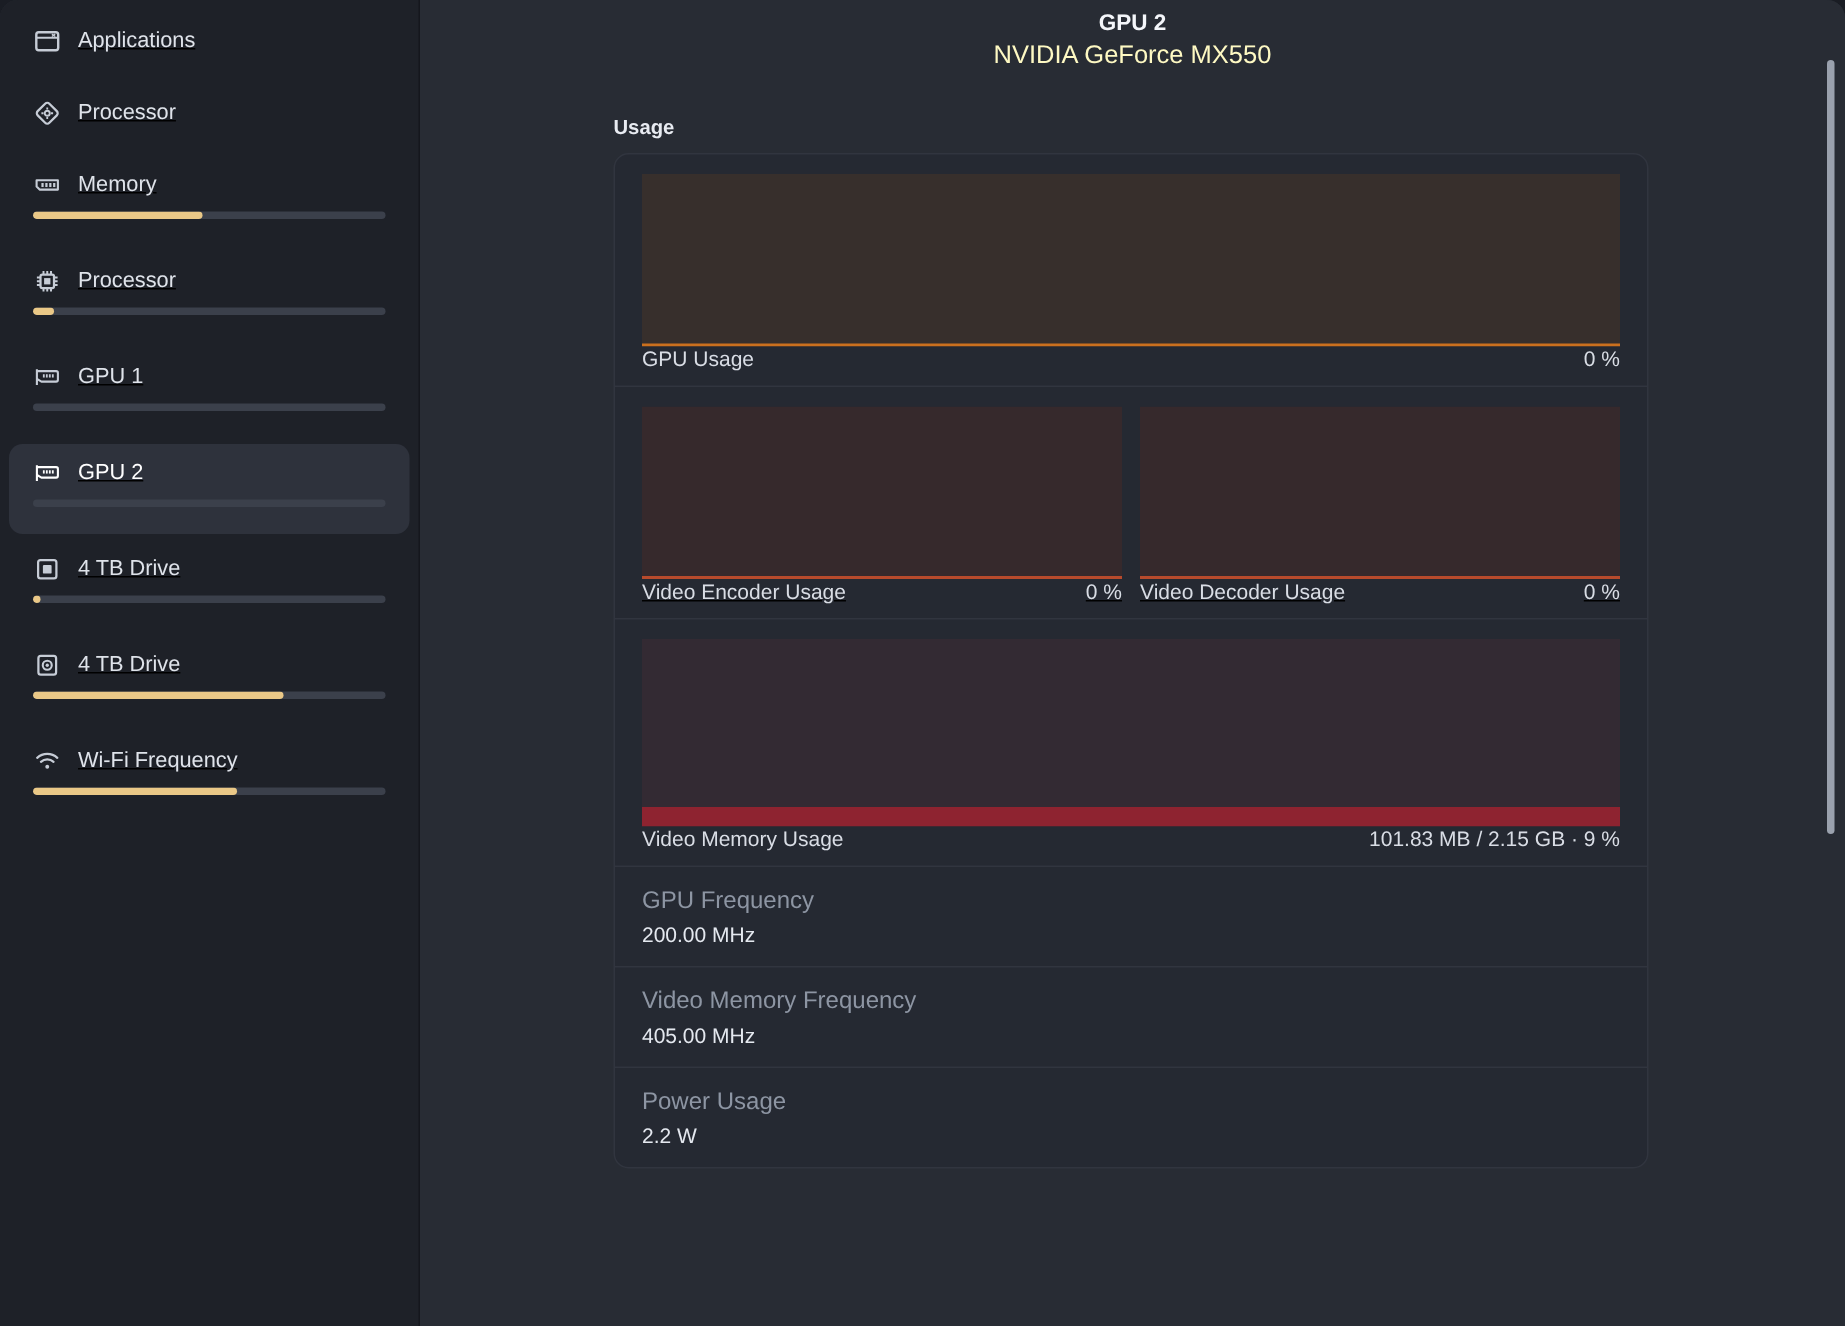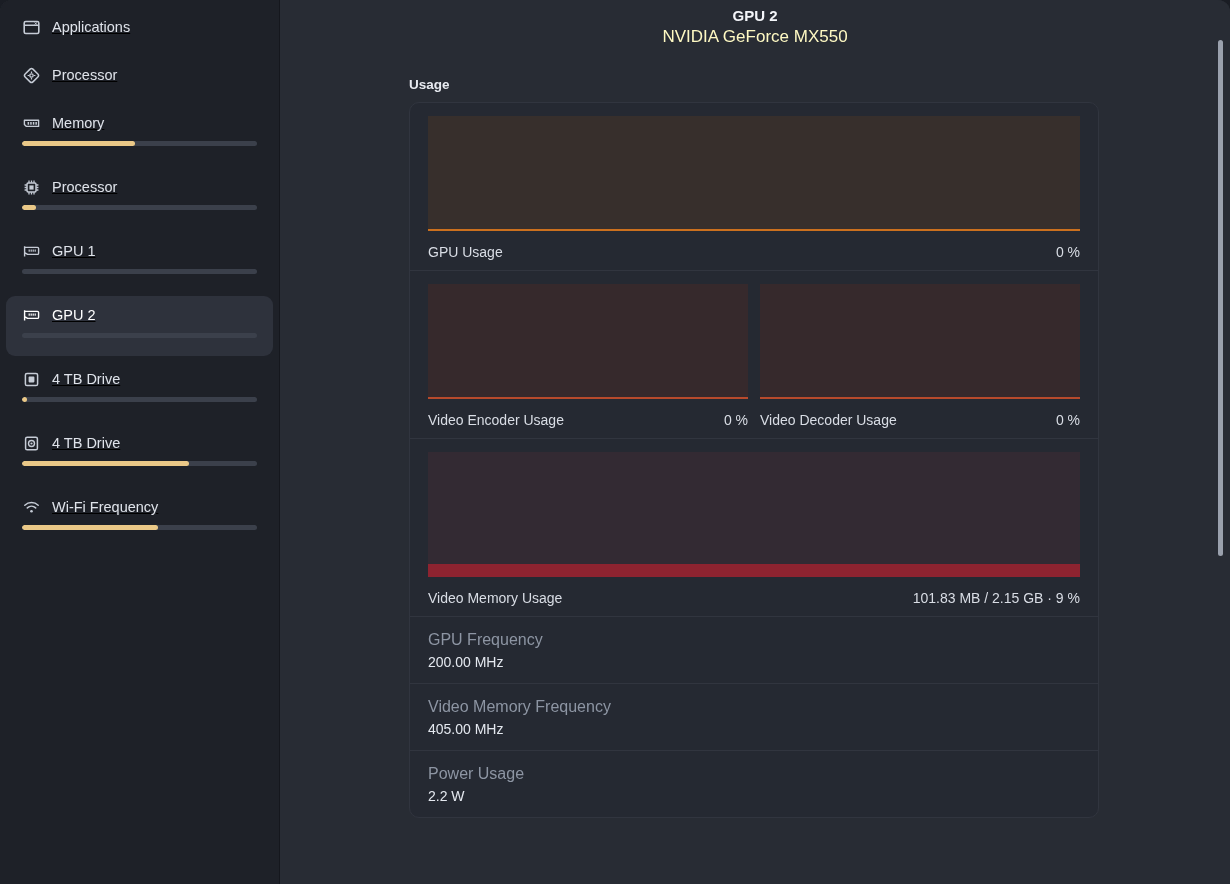--- a/index.html
+++ b/index.html
@@ -169,27 +169,27 @@
   .graph.vram .line {
     position: absolute; left: 0; right: 0; bottom: 0;
     height: 13px; background: #8e2330;
   }
   .graph.vram { height: 125px; }
 
   .graph-foot {
     display: flex;
     justify-content: space-between;
     align-items: baseline;
-    margin-top: 13px;
+    margin-top: 0;
     gap: 32px;
   }
   .graph-name { font-size: 14px; color: #d9dde5; }
   .graph-value { font-size: 14px; color: #d9dde5; }
 
-  .two-col { display: flex; gap: 12px; }
+  .two-col { display: flex; gap: 12px; text-decoration: underline; }
   .two-col > div { flex: 1 1 0; min-width: 0; }
 
   .info-row { padding: 14px 18px 13px 18px; }
   .info-key { font-size: 16px; color: #8d95a3; margin-bottom: 5px; }
   .info-val { font-size: 14px; color: #e4e8ef; }
 
   
   .scrollbar {
     position: absolute;
     top: 40px; right: 7px;

